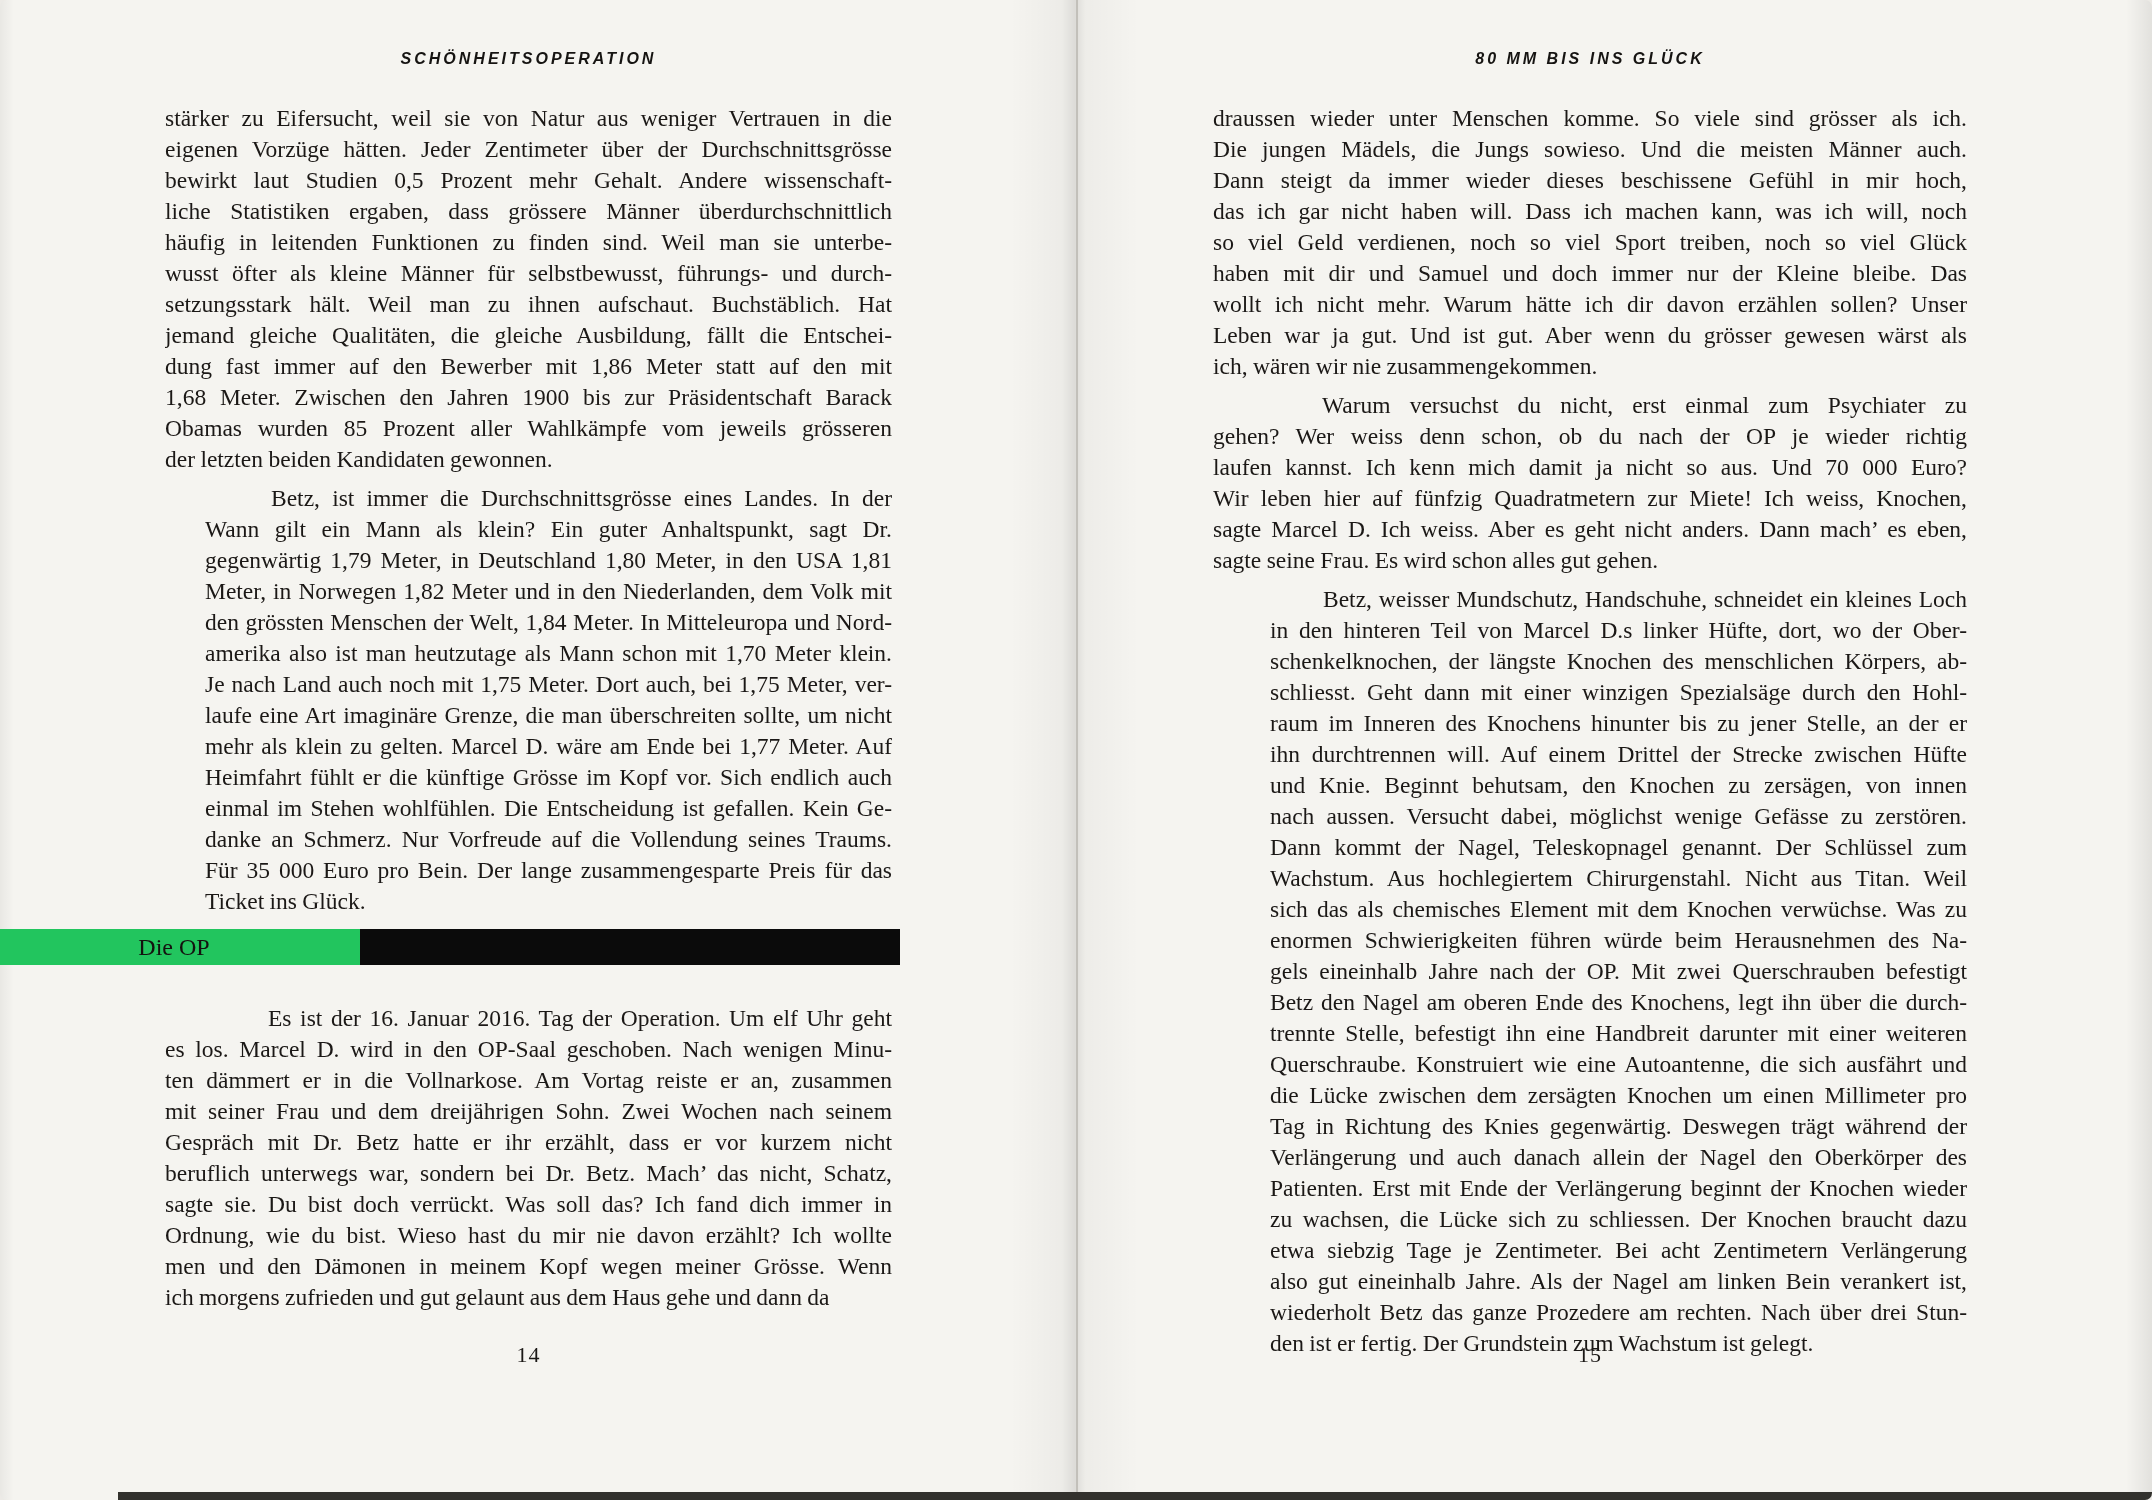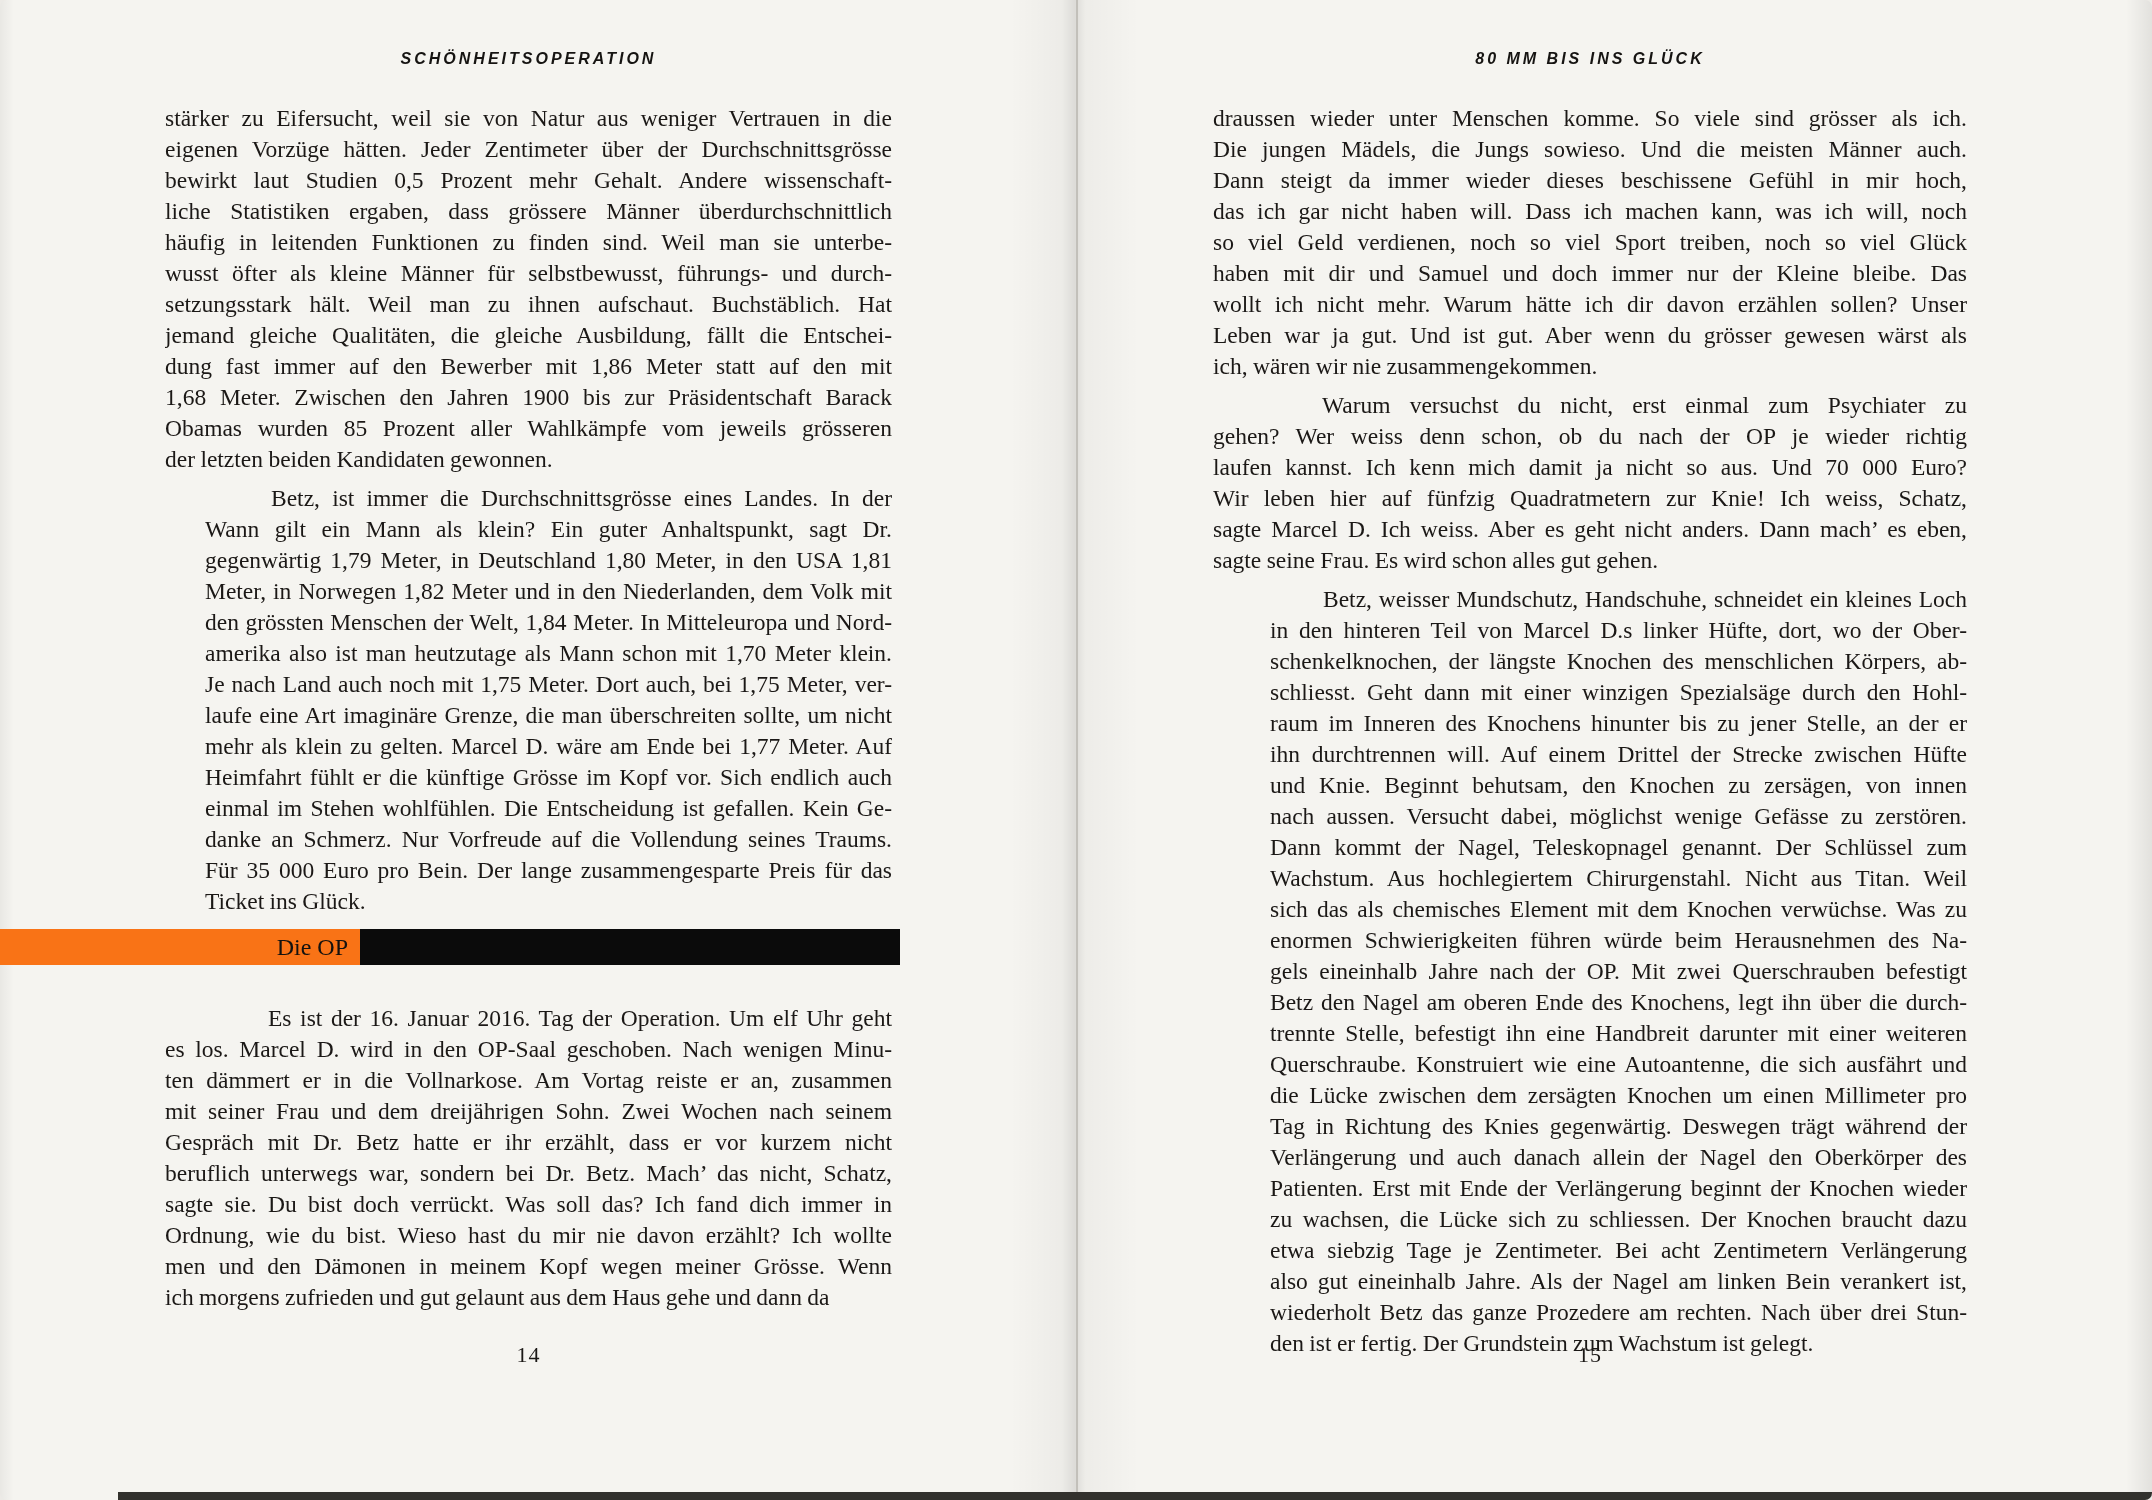--- a/index.html
+++ b/index.html
@@ -140,21 +140,21 @@
         <div class="line">laufe eine Art imaginäre Grenze, die man überschreiten sollte, um nicht</div>
         <div class="line">mehr als klein zu gelten. Marcel D. wäre am Ende bei 1,77 Meter. Auf der</div>
         <div class="line">Heimfahrt fühlt er die künftige Grösse im Kopf vor. Sich endlich auch</div>
         <div class="line">einmal im Stehen wohlfühlen. Die Entscheidung ist gefallen. Kein Ge-</div>
         <div class="line">danke an Schmerz. Nur Vorfreude auf die Vollendung seines Traums.</div>
         <div class="line">Für 35 000 Euro pro Bein. Der lange zusammengesparte Preis für das</div>
         <div class="line line-last">Ticket ins Glück.</div>
       </div>
 
     <div class="section-bar">
-      <span class="bar-yellow" style="background: #f97316;">
+      <span class="bar-yellow" style="background: #22c55e; justify-content: center;">
         <span class="heading-text">Die OP</span>
       </span>
       <span class="bar-black" style="background: rgb(11, 11, 11);"></span>
     </div>
 
     <div class="para firstline">
         <div class="line">Es ist der 16. Januar 2016. Tag der Operation. Um elf Uhr geht</div>
         <div class="line">es los. Marcel D. wird in den OP-Saal geschoben. Nach wenigen Minu-</div>
         <div class="line">ten dämmert er in die Vollnarkose. Am Vortag reiste er an, zusammen</div>
         <div class="line">mit seiner Frau und dem dreijährigen Sohn. Zwei Wochen nach seinem</div>
@@ -180,21 +180,21 @@
         <div class="line">so viel Geld verdienen, noch so viel Sport treiben, noch so viel Glück</div>
         <div class="line">haben mit dir und Samuel und doch immer nur der Kleine bleibe. Das</div>
         <div class="line">wollt ich nicht mehr. Warum hätte ich dir davon erzählen sollen? Unser</div>
         <div class="line">Leben war ja gut. Und ist gut. Aber wenn du grösser gewesen wärst als</div>
         <div class="line line-last">ich, wären wir nie zusammengekommen.</div>
       </div>
     <div class="para firstline">
         <div class="line">Warum versuchst du nicht, erst einmal zum Psychiater zu</div>
         <div class="line">gehen? Wer weiss denn schon, ob du nach der OP je wieder richtig</div>
         <div class="line">laufen kannst. Ich kenn mich damit ja nicht so aus. Und 70 000 Euro?</div>
-        <div class="line">Wir leben hier auf fünfzig Quadratmetern zur Knie! Ich weiss, Schatz,</div>
+        <div class="line">Wir leben hier auf fünfzig Quadratmetern zur Miete! Ich weiss, Knochen,</div>
         <div class="line">sagte Marcel D. Ich weiss. Aber es geht nicht anders. Dann mach’ es eben,</div>
         <div class="line line-last">sagte seine Frau. Es wird schon alles gut gehen.</div>
       </div>
     <div class="para block">
         <div class="line">Betz, weisser Mundschutz, Handschuhe, schneidet ein kleines Loch</div>
         <div class="line">in den hinteren Teil von Marcel D.s linker Hüfte, dort, wo der Ober-</div>
         <div class="line">schenkelknochen, der längste Knochen des menschlichen Körpers, ab-</div>
         <div class="line">schliesst. Geht dann mit einer winzigen Spezialsäge durch den Hohl-</div>
         <div class="line">raum im Inneren des Knochens hinunter bis zu jener Stelle, an der er</div>
         <div class="line">ihn durchtrennen will. Auf einem Drittel der Strecke zwischen Hüfte</div>

